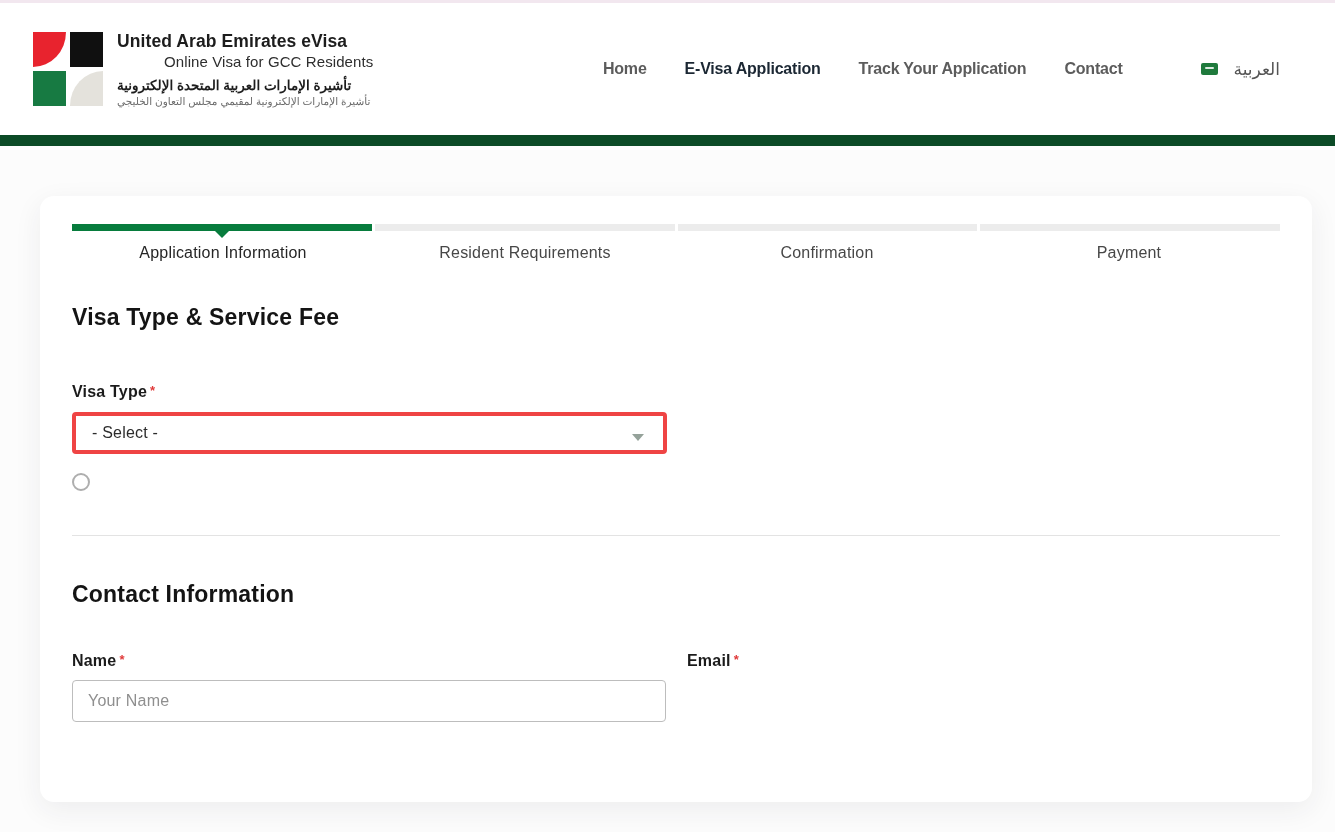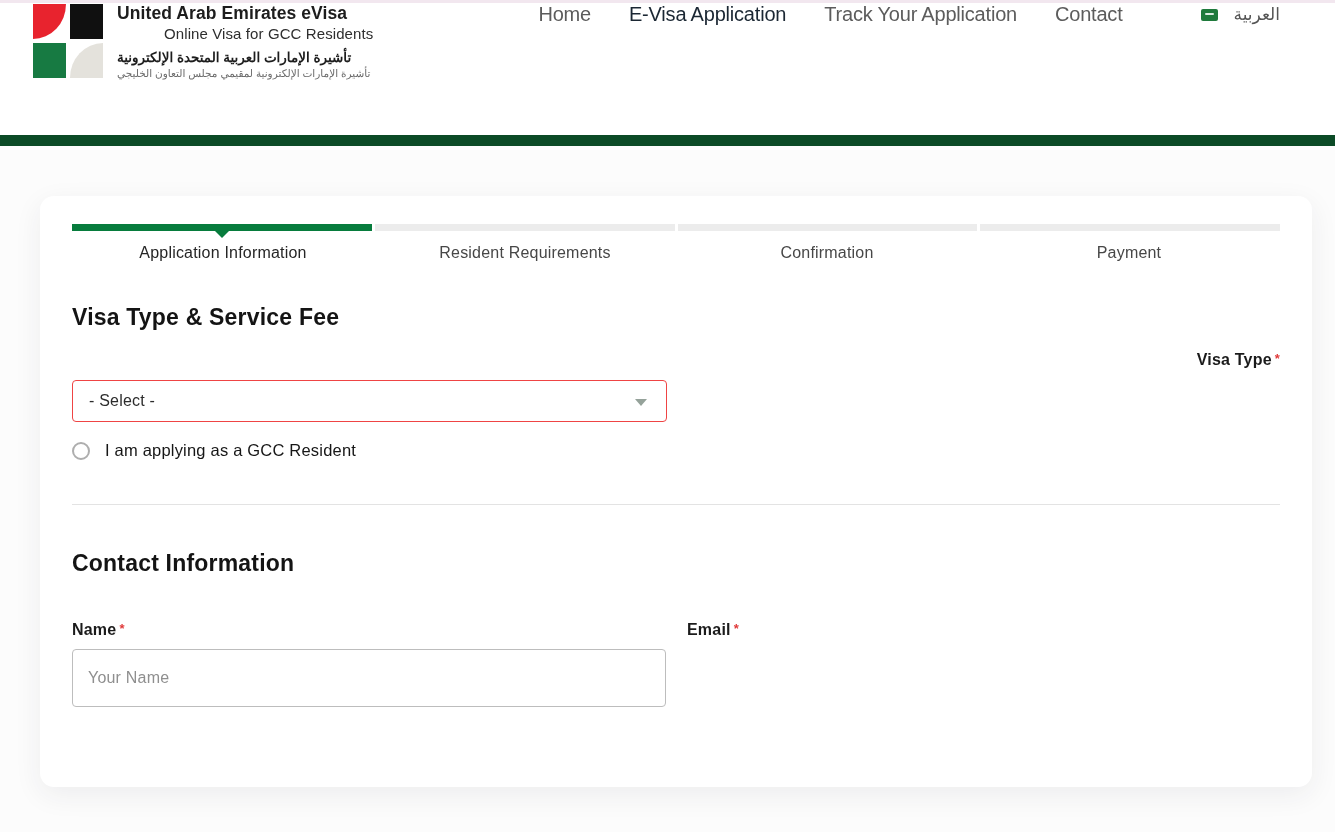--- a/index.html
+++ b/index.html
@@ -11,21 +11,21 @@
   }
 
   
   .topline { height: 3px; background: #f2e7ef; }
 
   
   .header {
     height: 132px;
     background: #ffffff;
     display: flex;
-    align-items: flex-start;
+    align-items: center;
     padding: 0 55px 0 33px;
   }
   .brand { display: flex; align-items: center; gap: 14px; }
   .logo-grid {
     width: 70px; height: 74px;
     display: grid;
     grid-template-columns: 33px 33px;
     grid-template-rows: 35px 35px;
     gap: 4px;
     flex: 0 0 auto;
@@ -41,22 +41,22 @@
   .brand-ar-title { font-size: 13.5px; font-weight: 700; color: #1d1d1d; margin-top: 7px; direction: rtl; text-align: left; }
   .brand-ar-sub   { font-size: 10.5px; color: #6b6b6b; margin-top: 2px; direction: rtl; text-align: left; }
 
   .nav {
     margin-left: auto;
     display: flex;
     align-items: center;
     gap: 38px;
   }
   .nav-item {
-    font-size: 20px;
-    font-weight: 400;
+    font-size: 16px;
+    font-weight: 700;
     color: #5c5c5c;
     letter-spacing: -0.2px;
     cursor: pointer;
     white-space: nowrap;
   }
   .nav-item.active { color: #1b2733; }
   .lang-switch { display: flex; align-items: center; gap: 16px; margin-left: 40px; }
   .flag {
     width: 17px; height: 12px;
     background: #1f7a3c;
@@ -126,27 +126,27 @@
     letter-spacing: .2px;
   }
   .req {
     color: #e03a3a;
     font-size: 13px;
     font-weight: 700;
     vertical-align: top;
     margin-left: 3px;
   }
 
-  .mt-44 { margin-top: 20px; text-align: right; }
+  .mt-44 { margin-top: 52px; }
   .mt-30 { margin-top: 31px; }
 
   
   .select-box {
     width: 595px; height: 42px;
-    border: 1px solid #ef4444;
+    border: 4px solid #ef4444;
     border-radius: 4px;
     margin-top: 11px;
     display: flex;
     align-items: center;
     padding: 0 40px 0 16px;
     position: relative;
     font-size: 16px;
     color: #2c2c2c;
     letter-spacing: .2px;
     background: #fff;
@@ -180,21 +180,21 @@
 
   
   .divider { height: 1px; background: #e3e3e3; margin-top: 44px; }
 
   
   .contact-title { margin-top: 45px; }
   .form-grid { display: flex; gap: 21px; margin-top: 44px; }
   .form-col { width: 595px; }
   .form-col:last-child { width: 594px; }
   .text-input {
-    width: 100%; height: 58px;
+    width: 100%; height: 42px;
     margin-top: 10px;
     border: 1px solid #bdbdbd;
     border-radius: 4px;
     padding: 0 15px;
     font-size: 16px;
     font-family: "Liberation Sans", sans-serif;
     color: #333333;
     letter-spacing: .2px;
     outline: none;
   }
@@ -259,21 +259,20 @@
   <div class="field-label mt-44">
     <span>Visa Type</span><span class="req">*</span>
   </div>
   <div class="select-box">
     <span>- Select -</span>
     <div class="select-caret"></div>
   </div>
 
   <div class="radio-row">
     <div class="radio-circle"></div>
-    <div class="radio-label">I am applying as a GCC Resident</div>
   </div>
 
   <div class="divider"></div>
 
   <h2 class="section-title contact-title">Contact Information</h2>
 
   <div class="form-grid">
     <div class="form-col">
       <div class="field-label">
         <span>Name</span><span class="req">*</span>

